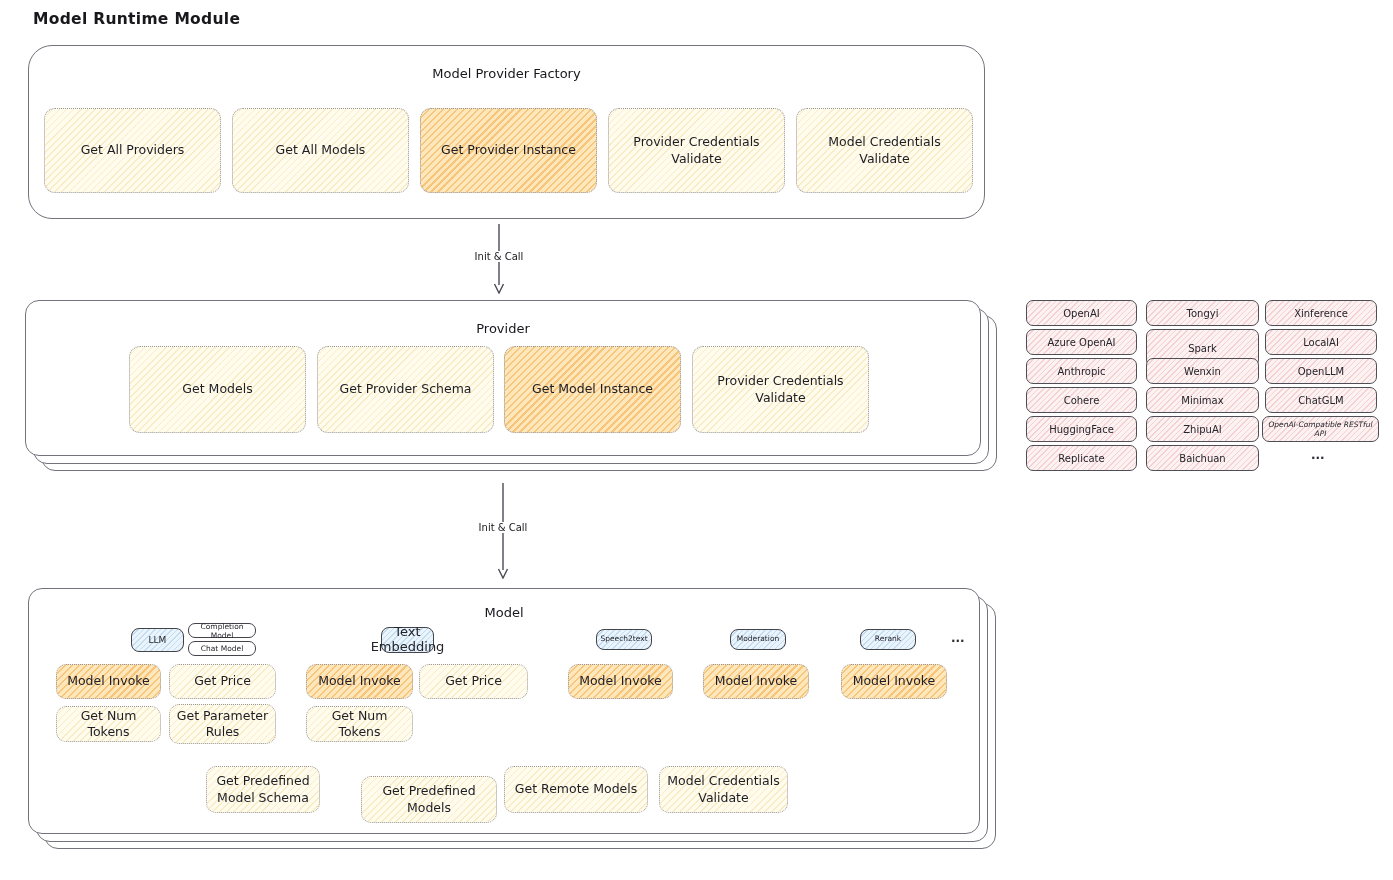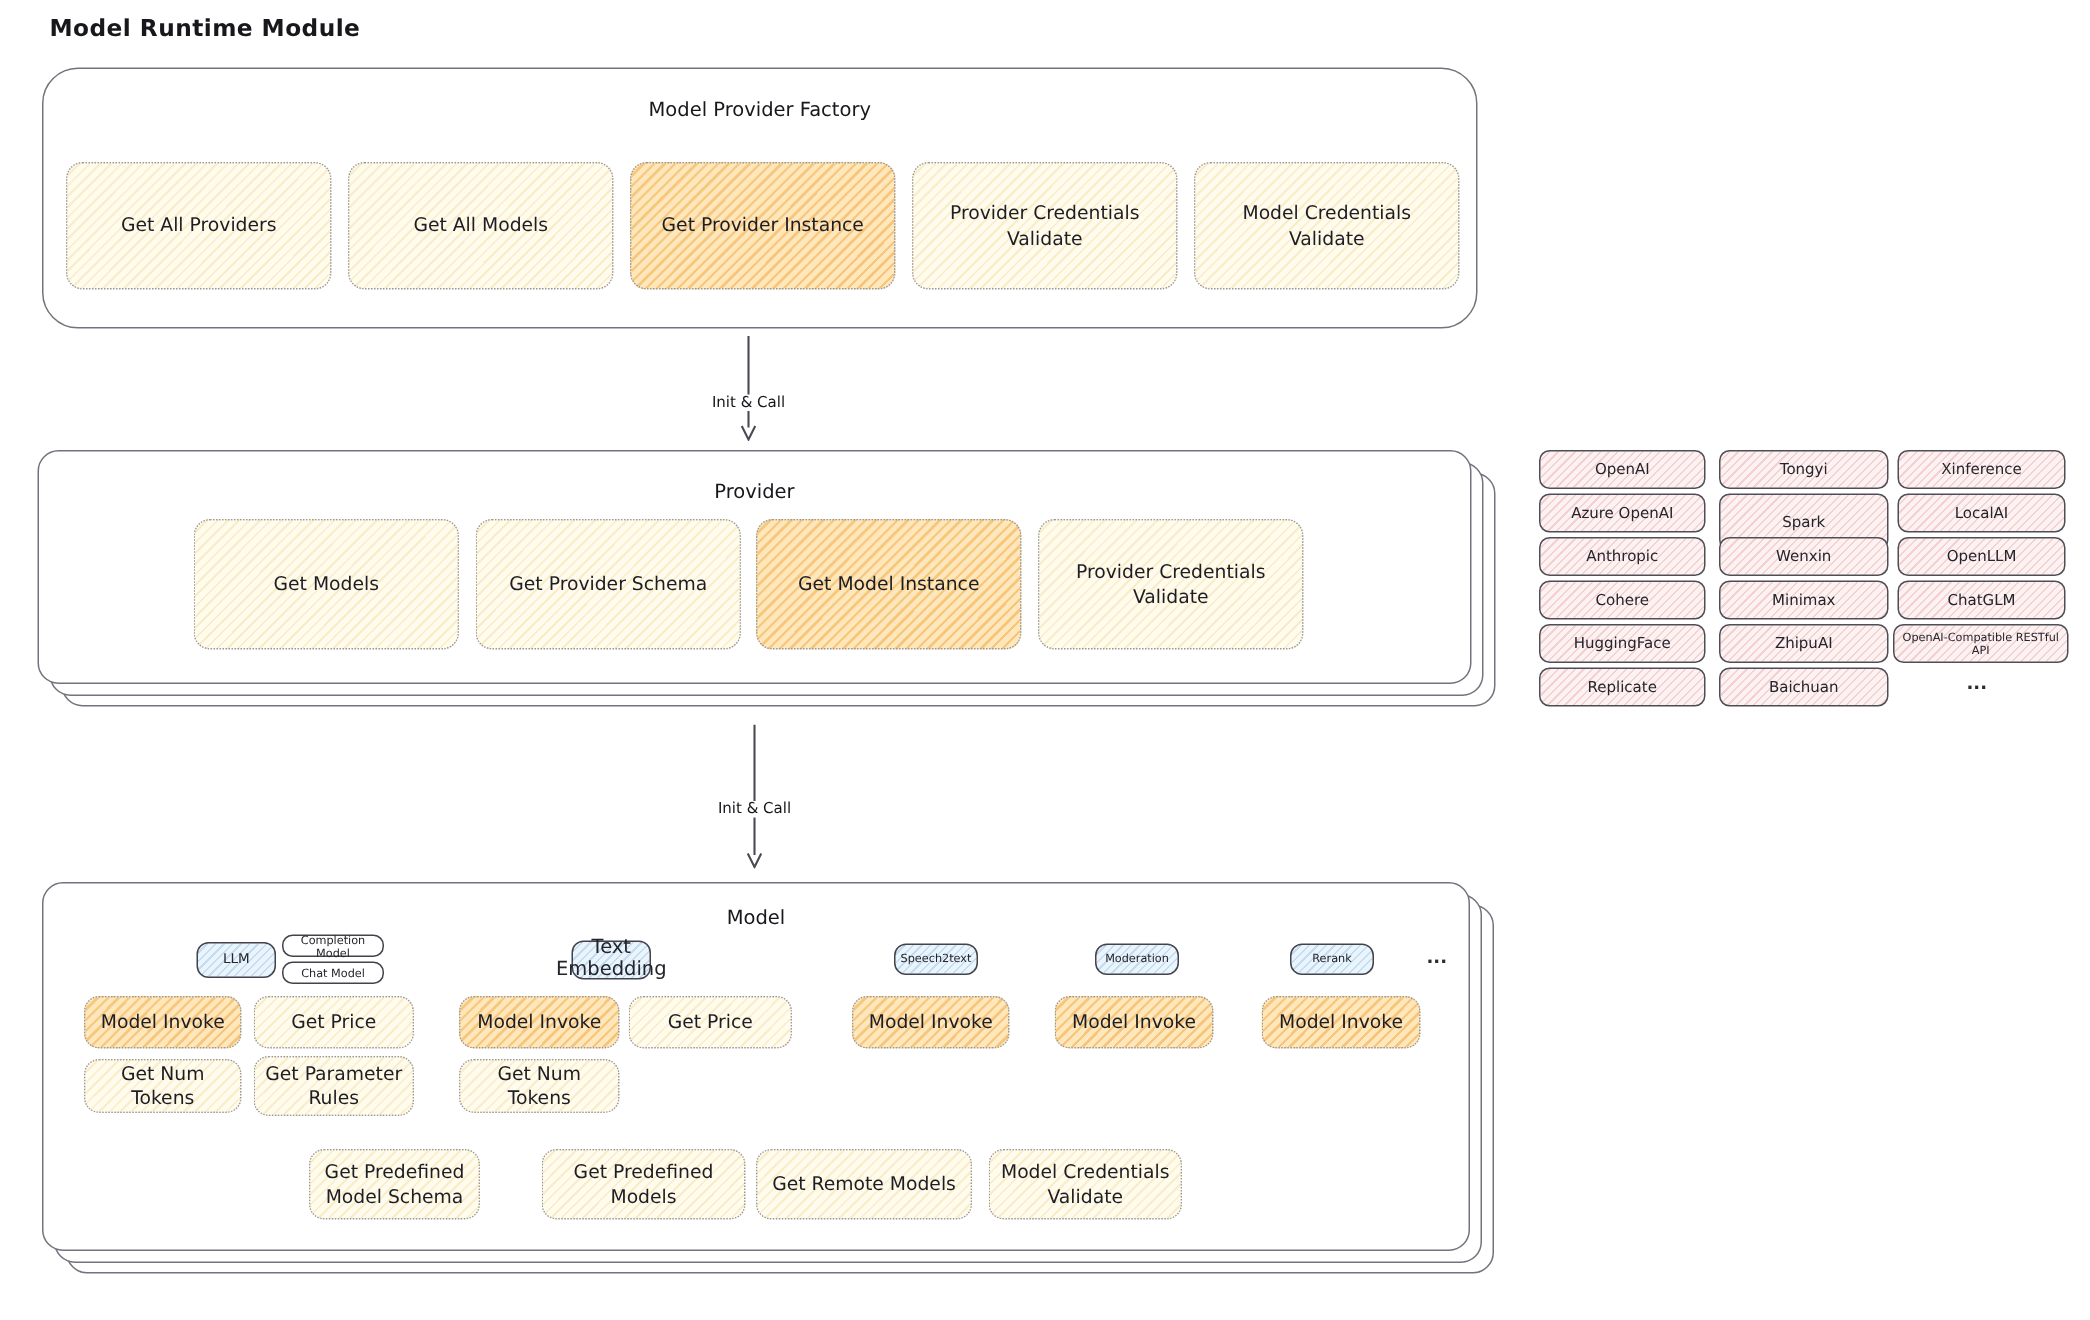--- a/index.html
+++ b/index.html
@@ -42,40 +42,40 @@
   }
   
   .pink{
     position:absolute;display:flex;align-items:center;justify-content:center;
     text-align:center;font-size:10px;border:1.3px solid #4e4e56;border-radius:7px;
     box-sizing:border-box;color:#24242b;padding:0 2px;
     background:
       repeating-linear-gradient(135deg, rgba(226,130,138,.30) 0 1px, rgba(253,241,241,0) 1px 4px),
       #fdf2f2;
   }
-  .pink.small{font-size:7.5px;}
+  .pink.small{font-size:7.5px;font-style:italic;}
   
   .tag-blue{
     position:absolute;display:flex;align-items:center;justify-content:center;
     text-align:center;font-size:8px;line-height:1.15;border:1.3px solid #43434b;border-radius:8px;
     box-sizing:border-box;color:#24242b;padding:0 2px;
     background:
       repeating-linear-gradient(135deg, rgba(128,176,216,.35) 0 1px, rgba(234,244,252,0) 1px 4px),
       #eaf4fc;
   }
   .tag-white{
     position:absolute;display:flex;align-items:center;justify-content:center;
     text-align:center;font-size:7.5px;border:1.2px solid #43434b;border-radius:7px;
     box-sizing:border-box;background:#fff;color:#24242b;
   }
   .dots{position:absolute;font-size:12px;font-weight:600;color:#2a2a31;}
   
   .arrow-label{
     position:absolute;transform:translateX(-50%);background:#fff;padding:0 4px;
-    font-size:10px;color:#17171c;white-space:nowrap;margin-top:12px;
+    font-size:10px;color:#17171c;white-space:nowrap;
   }
 </style>
 </head>
 <body>
 
 <div class="page-title">Model Runtime Module</div>
 
 <div class="panel" style="left:28px;top:45px;width:957px;height:174px;">
   <div class="panel-title" style="top:20px;">Model Provider Factory</div>
   <div class="btn light" style="left:15px;top:62px;width:177px;height:85px;">Get All Providers</div>
@@ -153,17 +153,17 @@
     <div class="btn light" style="left:390px;top:75px;width:109px;height:35px;border-radius:10px;">Get Price</div>
     <div class="btn hl" style="left:539px;top:75px;width:105px;height:35px;border-radius:10px;">Model Invoke</div>
     <div class="btn hl" style="left:674px;top:75px;width:106px;height:35px;border-radius:10px;">Model Invoke</div>
     <div class="btn hl" style="left:812px;top:75px;width:106px;height:35px;border-radius:10px;">Model Invoke</div>
 
     <div class="btn light" style="left:27px;top:117px;width:105px;height:36px;border-radius:10px;">Get Num Tokens</div>
     <div class="btn light" style="left:140px;top:115px;width:107px;height:40px;border-radius:10px;">Get Parameter Rules</div>
     <div class="btn light" style="left:277px;top:117px;width:107px;height:36px;border-radius:10px;">Get Num Tokens</div>
 
     <div class="btn light" style="left:177px;top:177px;width:114px;height:47px;border-radius:10px;">Get Predefined Model Schema</div>
-    <div class="btn light" style="left:332px;top:177px;width:136px;height:47px;border-radius:10px;">Get Predefined Models</div>
+    <div class="btn light" style="left:332px;top:187px;width:136px;height:47px;border-radius:10px;">Get Predefined Models</div>
     <div class="btn light" style="left:475px;top:177px;width:144px;height:47px;border-radius:10px;">Get Remote Models</div>
     <div class="btn light" style="left:630px;top:177px;width:129px;height:47px;border-radius:10px;">Model Credentials Validate</div>
   </div>
 </div>
 
 </body></html>

